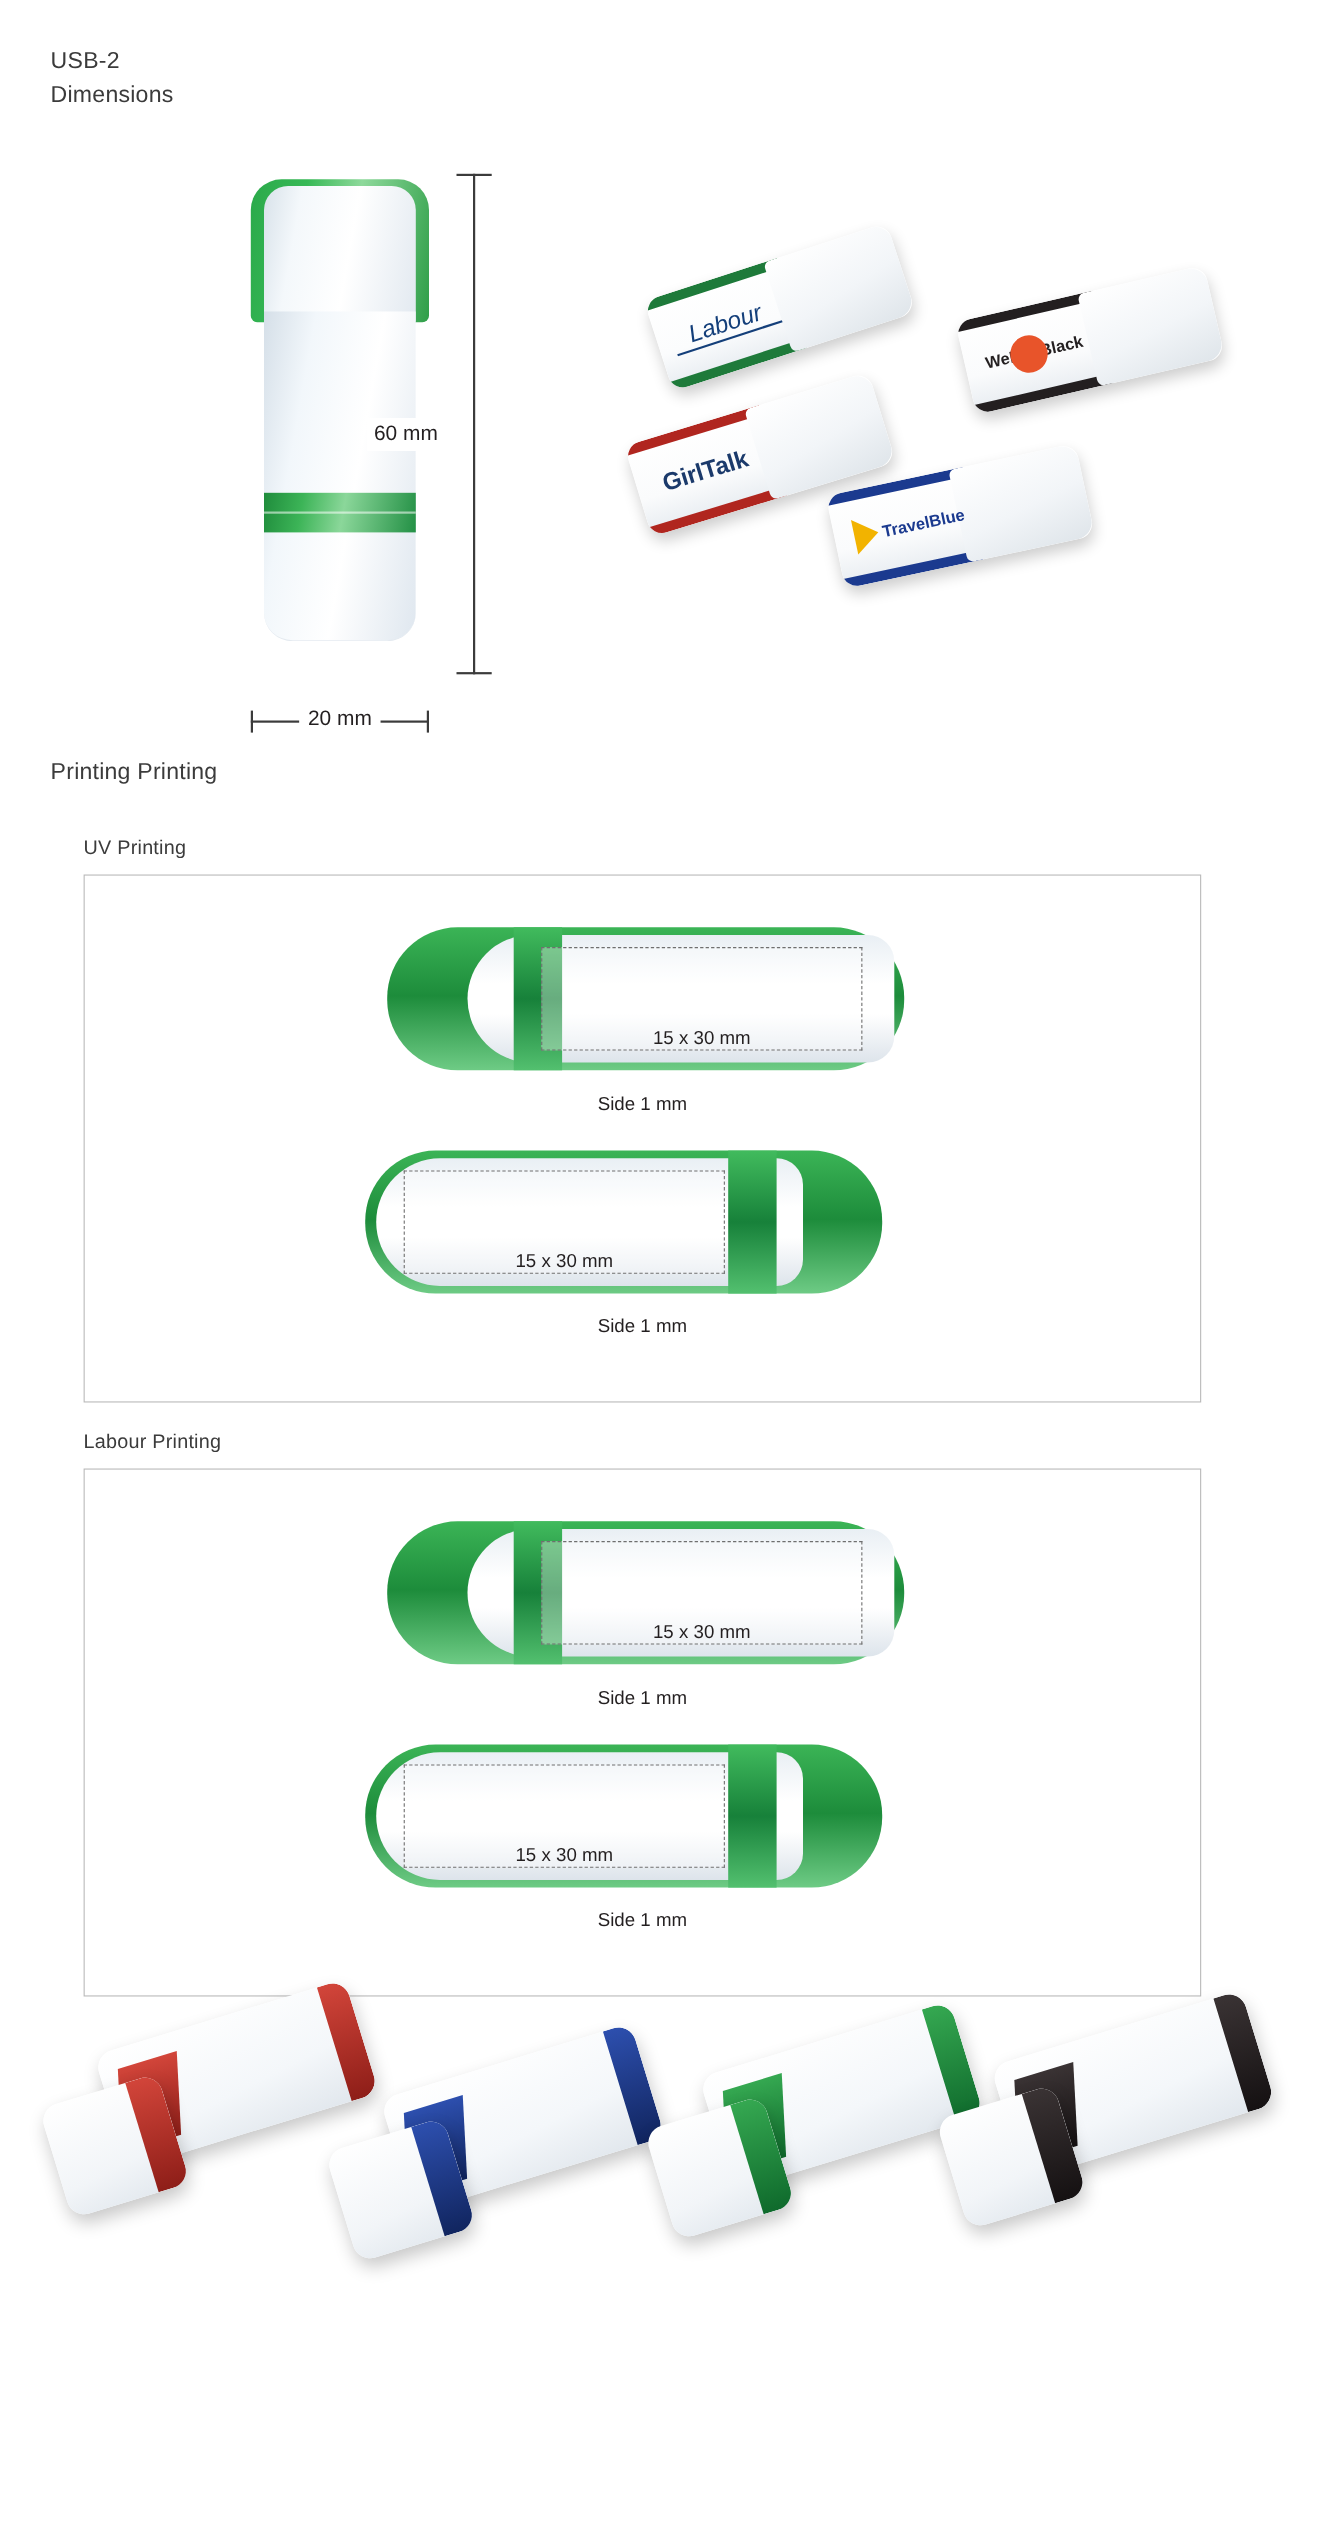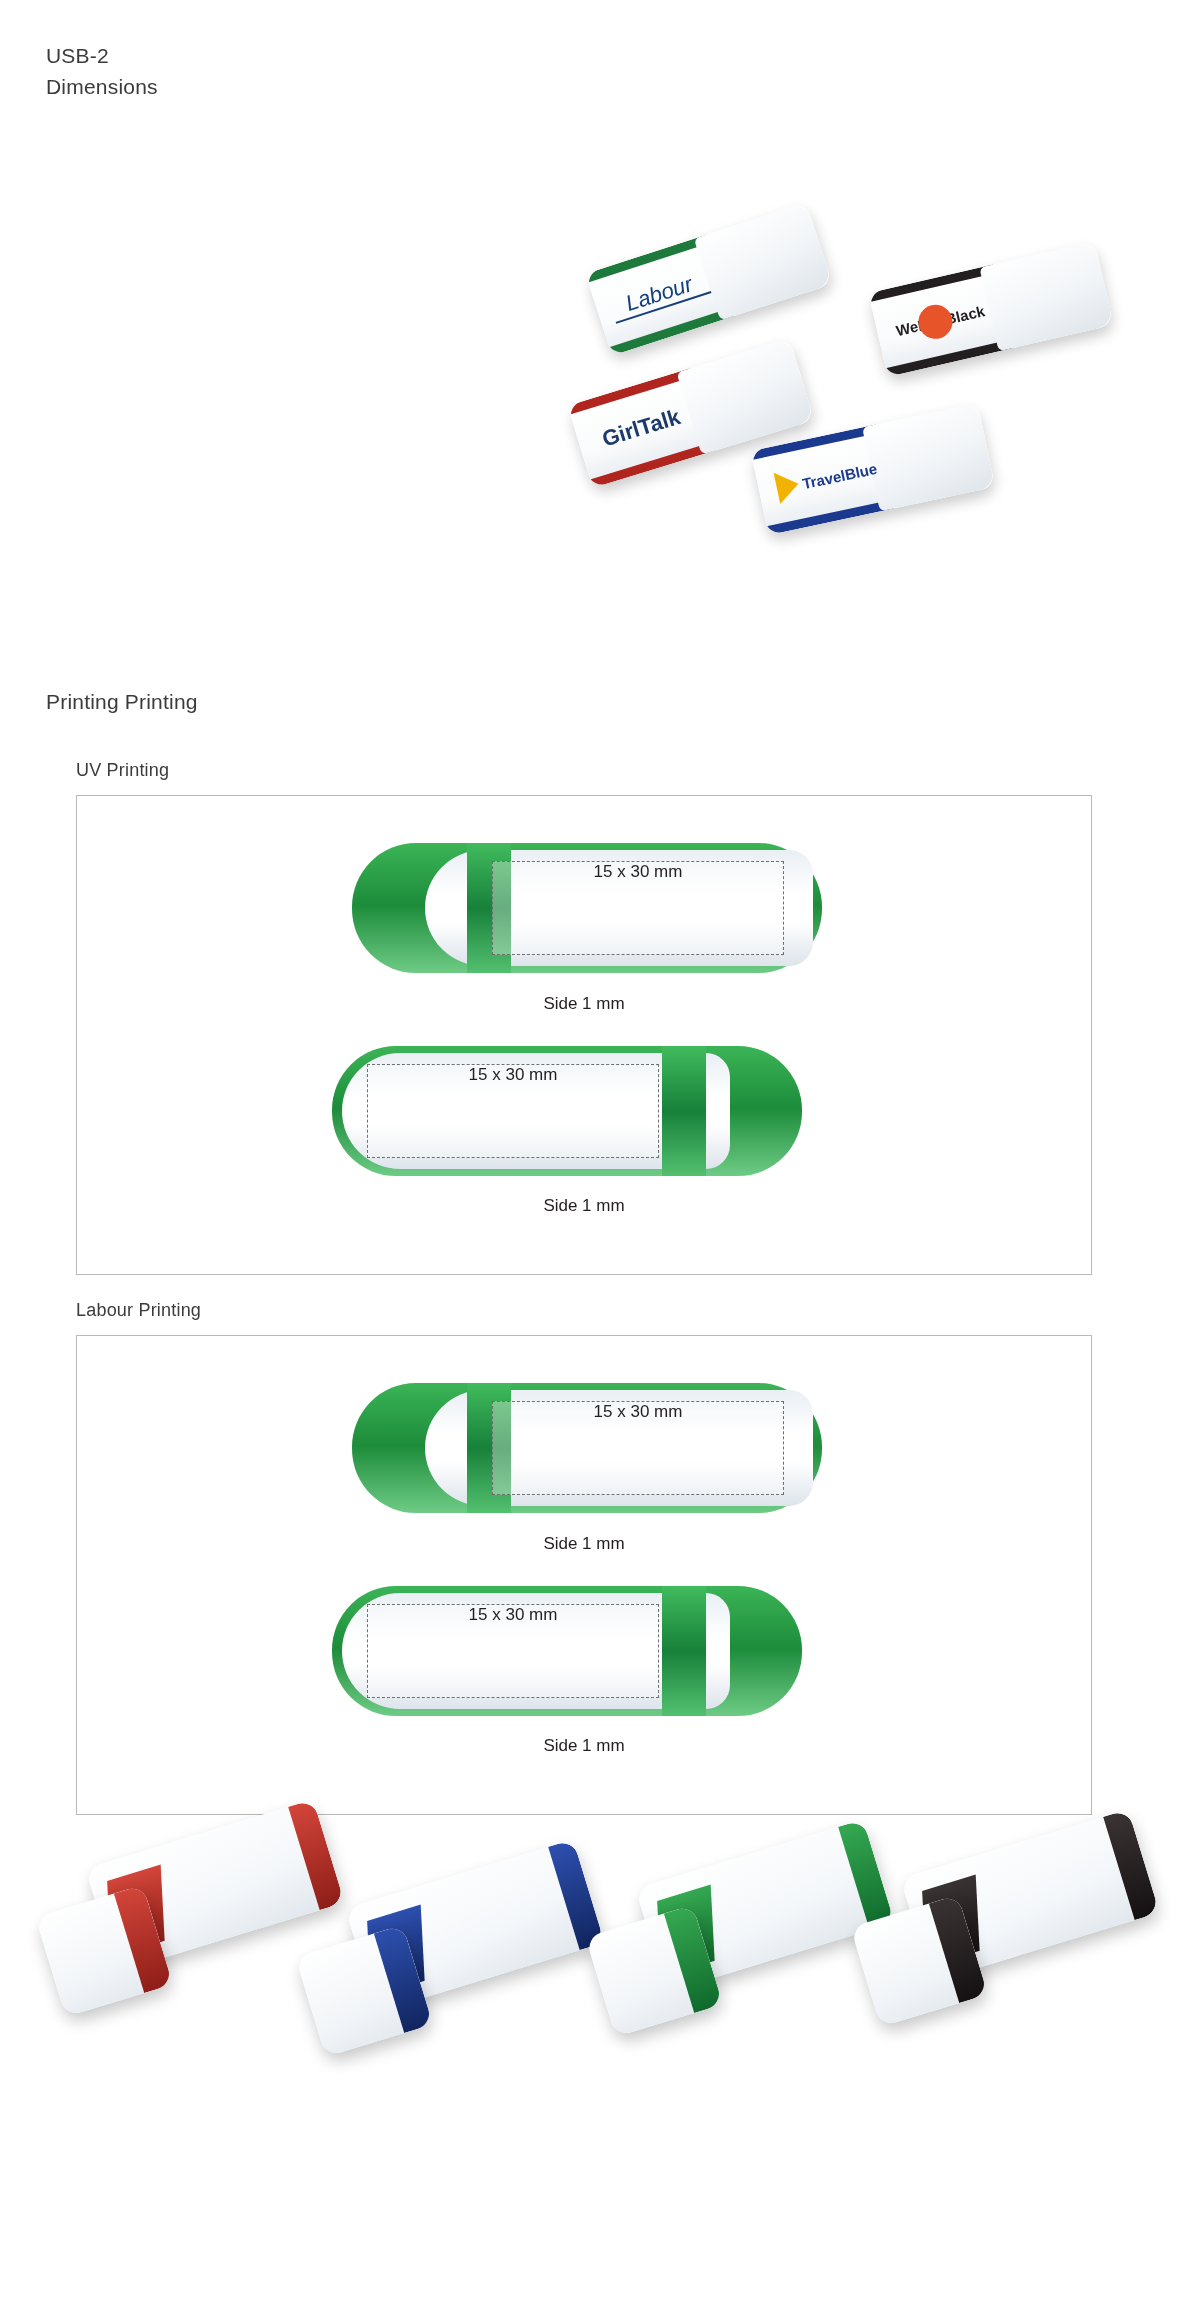--- a/index.html
+++ b/index.html
@@ -146,21 +146,21 @@
     background: linear-gradient(180deg,#e9eff4 0%, #ffffff 38%, #ffffff 62%, #dde4eb 100%);
   }
   .side-band {
     position:absolute; top: 0; height: 130px; width: 44px;
     background: linear-gradient(180deg,#41bb5d 0%, #17813a 50%, #53c06f 100%);
   }
   .dash-area {
     position:absolute;
     border: 1px dashed #6f6f6f;
     background: rgba(255,255,255,.35);
-    display:flex; align-items:flex-start; justify-content:center;
+    display:flex; align-items:flex-end; justify-content:center;
     font-size: 17px; color:#231f20;
   }
   .caption {
     position:absolute;
     font-size: 17px;
     color: #231f20;
     text-align:center;
     width: 100%;
   }
 
@@ -197,20 +197,36 @@
   }
 </style>
 </head>
 <body>
 
 <div class="page">
 
   <div class="doc-title">USB-2
 Dimensions</div>
 
+  <div class="dim-wrap">
+
+    <div class="usb-front">
+      <div class="cap-shell"></div>
+      <div class="cap-face"></div>
+      <div class="body-main"></div>
+      <div class="green-band"></div>
+    </div>
+
+    <div class="v-dim"></div>
+    <div class="v-dim-label">60 mm</div>
+
+    <div class="h-dim">
+      <span class="h-dim-label">20 mm</span>
+    </div>
+  </div>
 
   <div class="photo-cluster">
 
     <div class="stick" style="left: 18px; top: 6px; transform: rotate(-18deg);">
       <div class="cap" style="background: linear-gradient(180deg,#ffffff 0%,#fbfcfd 60%,#e6ebf0 100%); border-right: 10px solid #1e7a3a;"></div>
       <div style="position:absolute;left:0;top:0;width:128px;height:9px;background:#1e7a3a;border-radius:14px 0 0 0;"></div>
       <div style="position:absolute;left:0;bottom:0;width:128px;height:9px;background:#1e7a3a;border-radius:0 0 0 14px;"></div>
       <div class="white-body"></div>
       <div class="logo" style="color:#143f7a;font-size:22px;font-style:italic;border-bottom:2px solid #143f7a;">Labour</div>
     </div>

